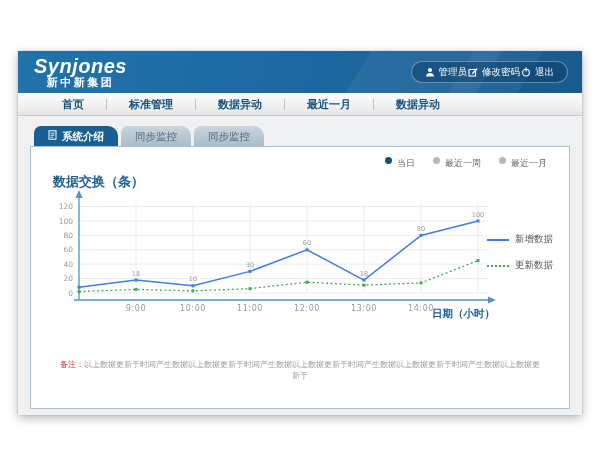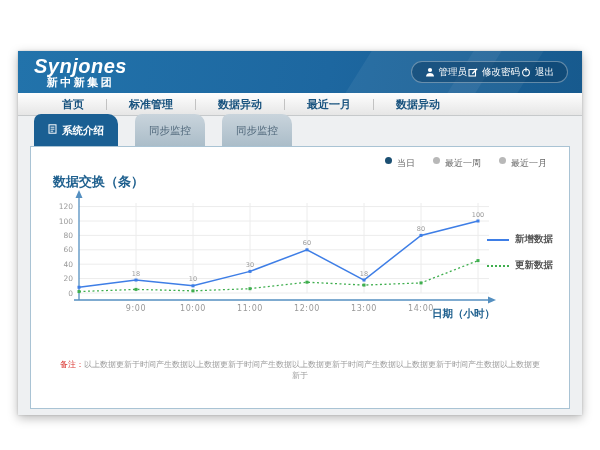--- a/index.html
+++ b/index.html
@@ -28,40 +28,40 @@
   .user-item svg { display:block; }
 
   
   .nav { height:23px; background:linear-gradient(#fefefe,#e6e6e6); border-bottom:1px solid #c6c9cb;
          display:flex; align-items:center; padding-left:22px; }
   .nav-item { color:#17527e; font-weight:bold; font-size:11px; padding:0 22px; cursor:pointer; white-space:nowrap; }
   .nav-sep { width:1px; height:11px; background:#c2c2c2; }
 
   
   .tabs { display:flex; align-items:flex-end; height:20px; margin:10px 0 0 16px; }
-  .tab { height:32px; line-height:20px; padding:0 14px; font-size:10.5px; margin-right:17px;
+  .tab { height:20px; line-height:20px; padding:0 14px; font-size:10.5px; margin-right:3px;
          border-radius:7px 10px 0 0; cursor:pointer; display:flex; align-items:center; gap:5px; }
   .tab-active { background:#1a5f93; color:#fff; font-weight:bold; }
   .tab-inactive { background:linear-gradient(#c9d4dc,#abbdc9); color:#4e6679; }
 
   
   .panel { position:relative; margin:0 12px; height:263px; background:#fff; border:1px solid #a9c3d4; }
 
   .range-group { position:absolute; top:10px; right:22px; display:flex; gap:18px;
                  font-size:9px; color:#666; }
   .range-item { display:flex; align-items:flex-start; gap:5px; cursor:pointer; }
   .dot { width:7px; height:7px; border-radius:50%; background:#b8b8b8; }
   .dot.sel { background:#1b4f72; }
 
   .y-axis-title { position:absolute; left:22px; top:26px; color:#20618f; font-size:13px; font-weight:bold; }
   .chart-wrap { position:absolute; left:8px; top:42px; width:460px; height:135px; }
   .x-axis-title { position:absolute; top:160px; right:74px; color:#20618f; font-size:10.5px; font-weight:bold; }
 
   .series-legend { position:absolute; right:10px; top:86px; width:72px; }
-  .legend-row { display:flex; align-items:center; gap:6px; margin-bottom:13px;font-weight:bold; }
+  .legend-row { display:flex; align-items:center; gap:6px; margin-bottom:13px; }
   .line-sample { width:22px; border-top:2px solid #3e7ee6; }
   .line-sample.dotted { border-top:2px dotted #3fae4e; }
   .legend-name { font-size:9.5px; color:#555; }
 
   .footnote { position:absolute; top:212px; left:0; width:100%; padding:0 28px;
               text-align:center; font-size:8px; color:#9a9a9a; line-height:1.4; }
   .footnote .note-label { color:#d9332e; }
 </style>
 </head>
 <body>

